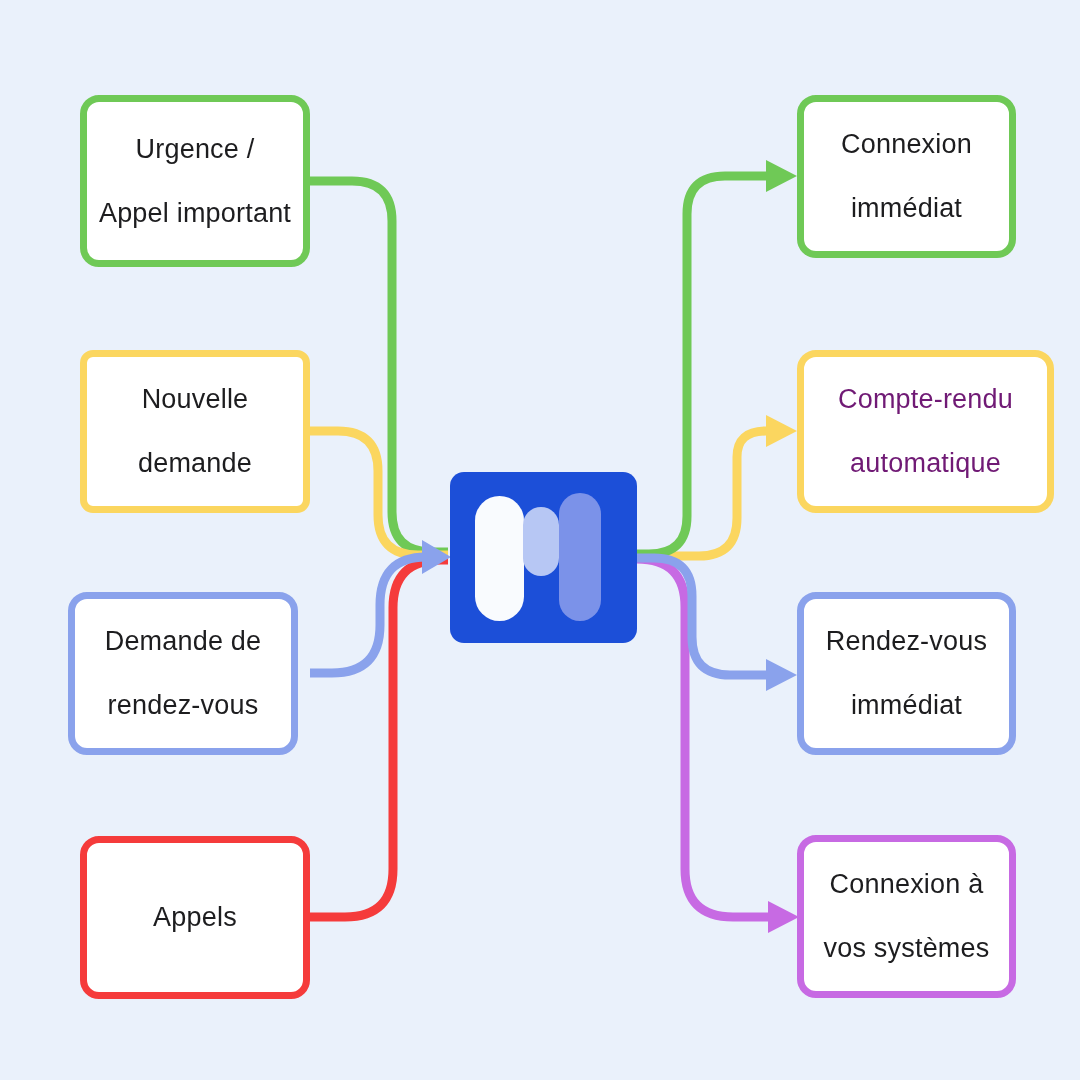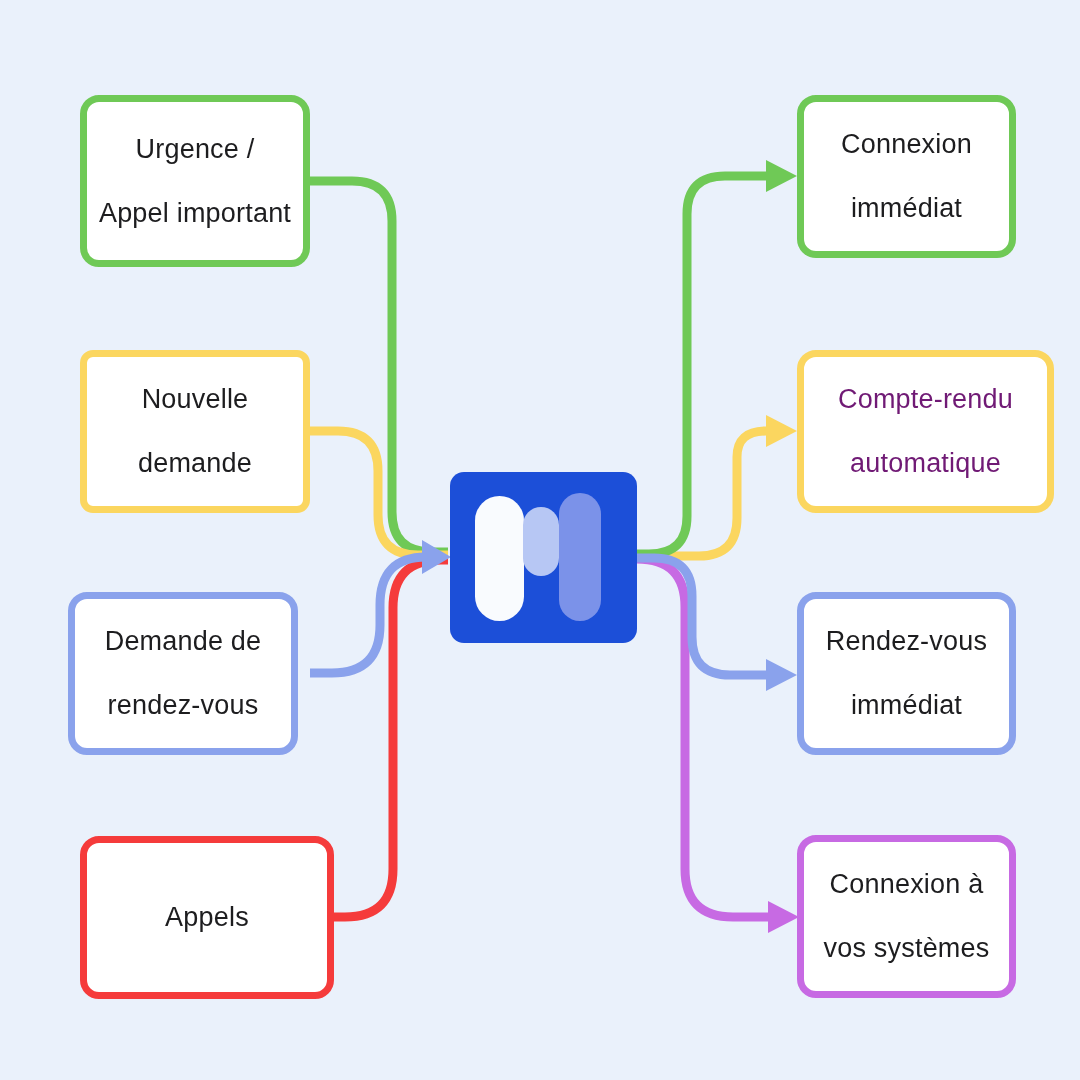--- a/index.html
+++ b/index.html
@@ -80,21 +80,21 @@
       <span class="line2wrap"><span>Appel important</span></span>
     </div>
     <div class="node" style="left: 80px; top: 350px; width: 230px; height: 163px; border-color: rgb(251, 214, 95); color: rgb(29, 29, 31); border-radius: 13px;">
       <span class="line">Nouvelle</span>
       <span class="line2wrap"><span>demande</span></span>
     </div>
     <div class="node" style="left: 68px; top: 592px; width: 230px; height: 163px; border-color: rgb(138, 162, 236); color: rgb(29, 29, 31);">
       <span class="line">Demande de</span>
       <span class="line2wrap"><span>rendez-vous</span></span>
     </div>
-    <div class="node" style="left: 80px; top: 836px; width: 254px; height: 163px; border-color: rgb(245, 59, 59); color: rgb(29, 29, 31);">
+    <div class="node" style="left: 80px; top: 836px; width: 230px; height: 163px; border-color: rgb(245, 59, 59); color: rgb(29, 29, 31);">
       <span class="line">Appels</span>
     </div>
     <div class="node" style="left: 797px; top: 95px; width: 219px; height: 163px; border-color: rgb(111, 201, 86); color: rgb(29, 29, 31);">
       <span class="line">Connexion</span>
       <span class="line2wrap"><span>immédiat</span></span>
     </div>
     <div class="node" style="left: 797px; top: 350px; width: 257px; height: 163px; border-color: rgb(251, 214, 95); color: #701a75;">
       <span class="line">Compte-rendu</span>
       <span class="line2wrap"><span>automatique</span></span>
     </div>

